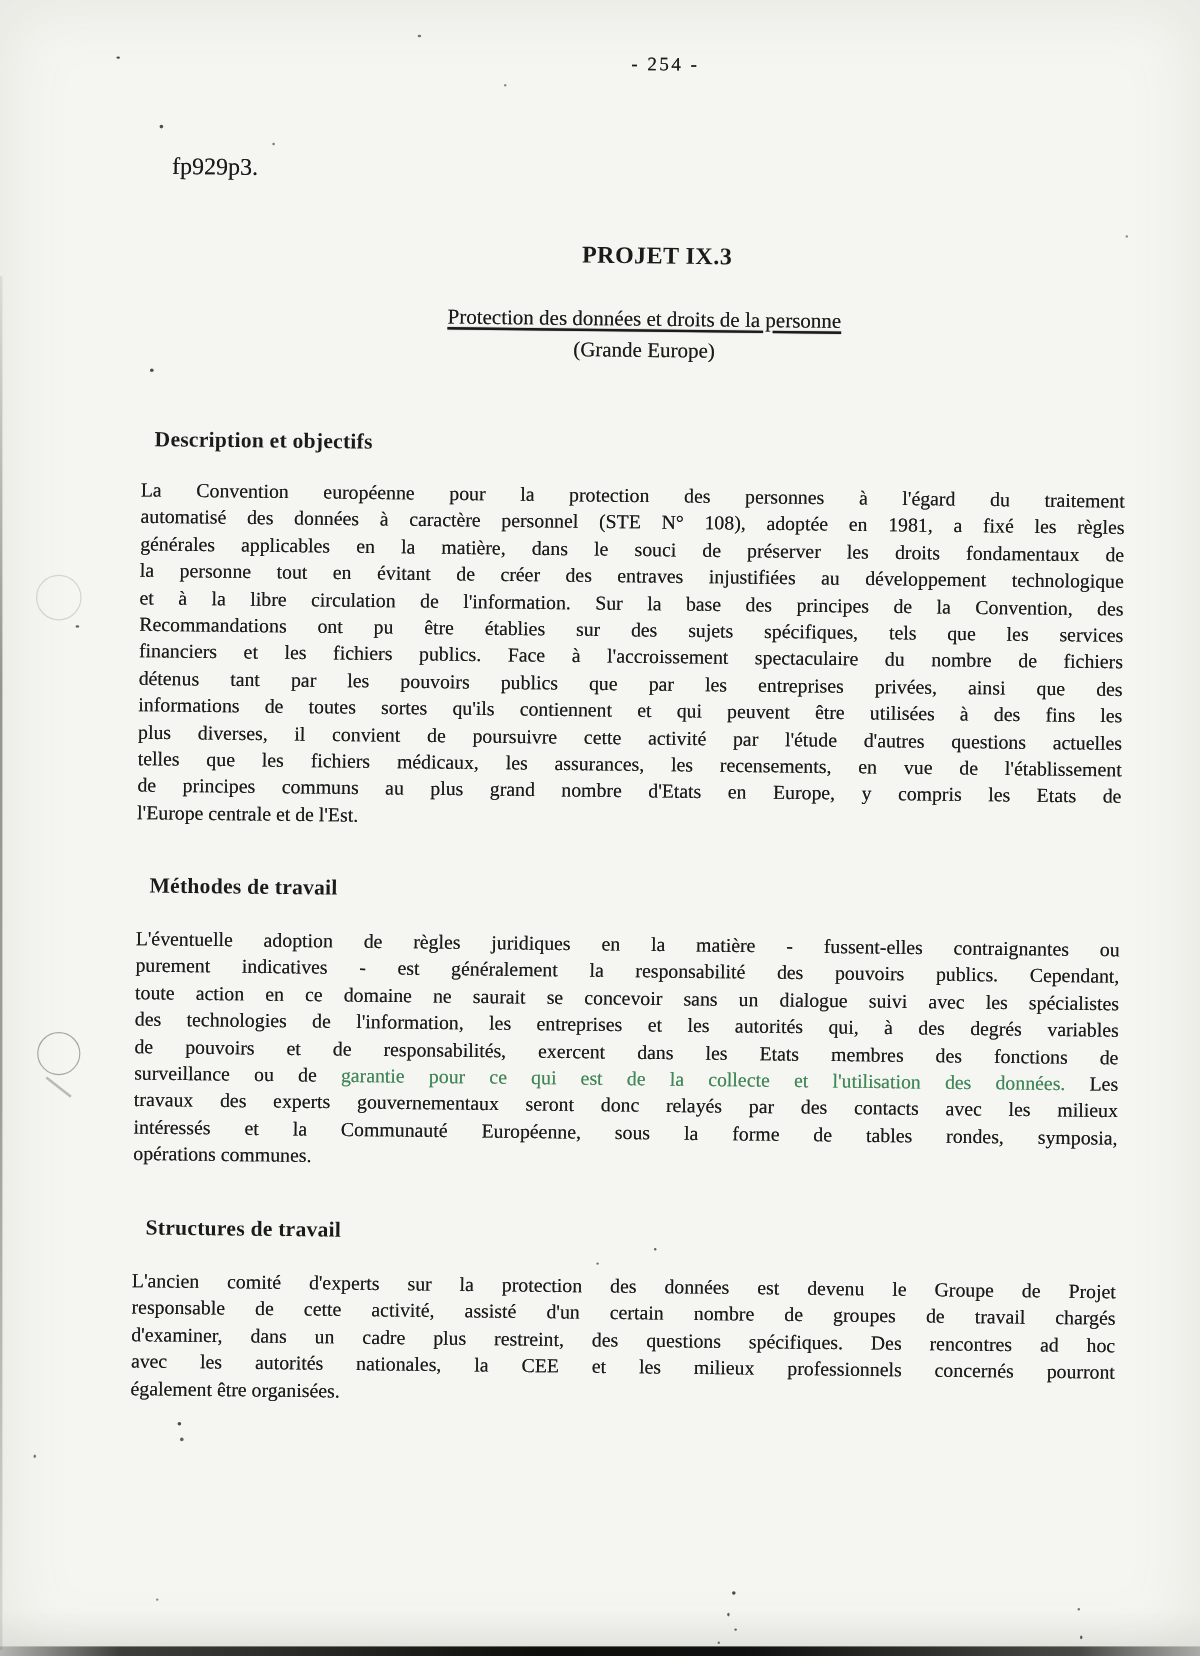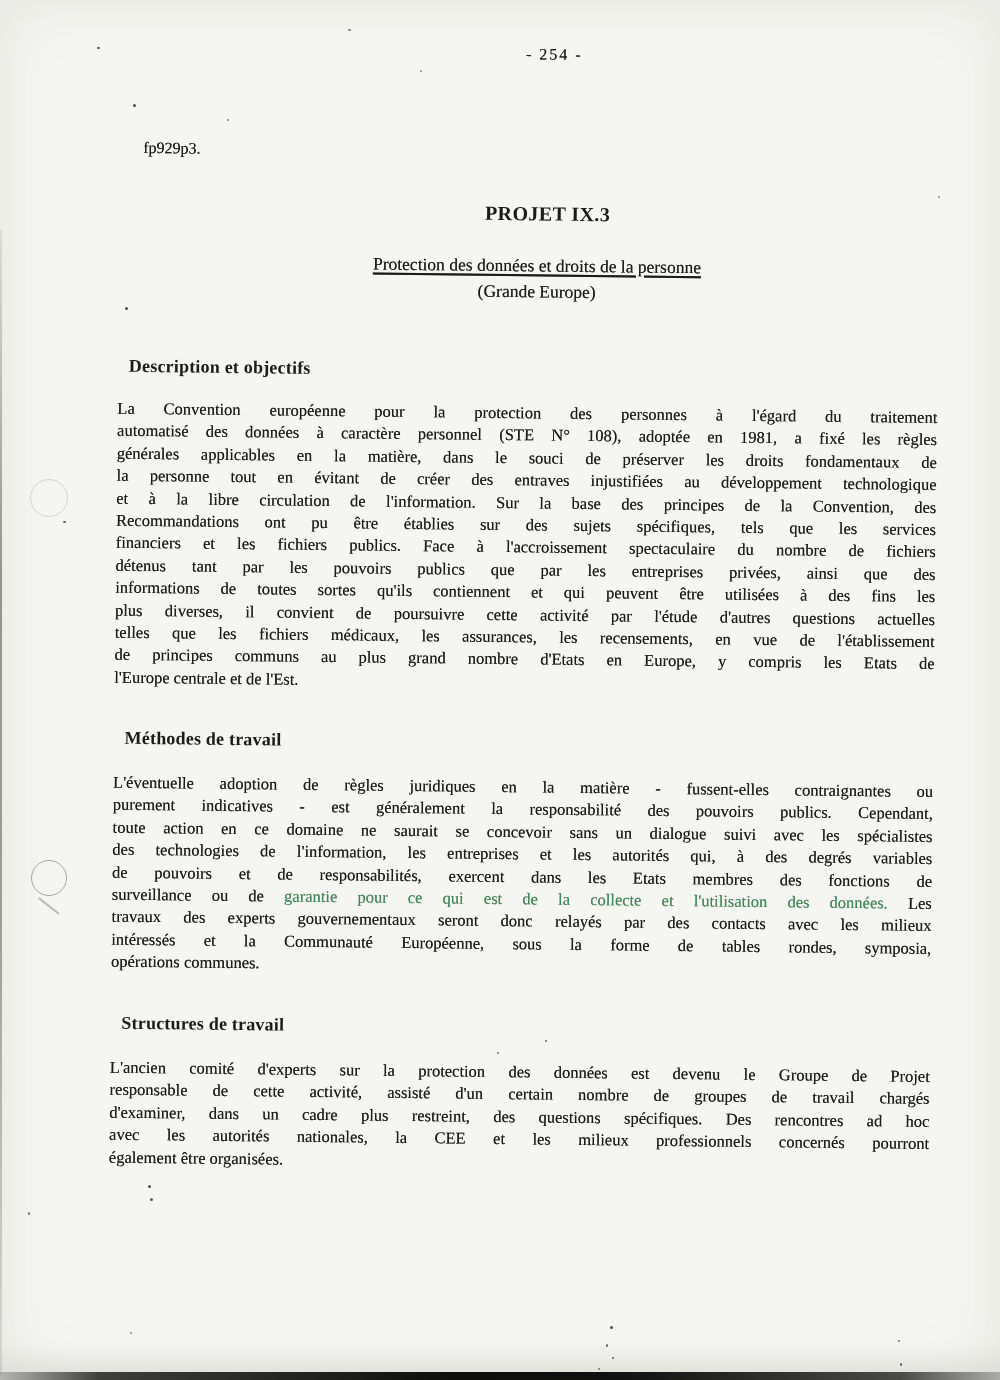--- a/index.html
+++ b/index.html
@@ -14,21 +14,21 @@
     background:var(--paper);
     overflow:hidden;
     font-family:"Liberation Serif","DejaVu Serif",serif;
     color:var(--ink);
     box-shadow:inset 0 0 60px rgba(120,120,110,0.12);
   }
   .rot{position:absolute;inset:0;transform:rotate(0.65deg);transform-origin:60px 0;}
 
   .page-number{position:absolute;left:495px;top:40px;width:120px;text-align:center;
     font-size:16px;letter-spacing:2px;text-shadow:0 0 0.35px rgba(10,10,10,0.7);}
-  .doc-ref{position:absolute;left:145px;top:138px;font-size:16px;text-shadow:0 0 0.35px rgba(10,10,10,0.7);}
+  .doc-ref{position:absolute;left:145px;top:127px;font-size:20px;text-shadow:0 0 0.35px rgba(10,10,10,0.7);}
 
   .title{position:absolute;left:100px;top:197px;width:900px;text-align:center;
     font-size:20px;font-weight:bold;letter-spacing:0.4px;}
   .subtitle{position:absolute;left:90px;top:250px;width:900px;text-align:center;font-size:17.5px;}
   .subtitle .u{text-decoration:underline;text-underline-offset:3px;text-decoration-thickness:1.5px;
     text-shadow:0 0 0.3px rgba(10,10,10,0.65);}
   .subtitle2{position:absolute;left:90px;top:276px;width:900px;text-align:center;font-size:17.5px;
     text-shadow:0 0 0.3px rgba(10,10,10,0.65);}
 
   .heading{position:absolute;left:133px;font-size:18px;font-weight:bold;letter-spacing:0.2px;}

